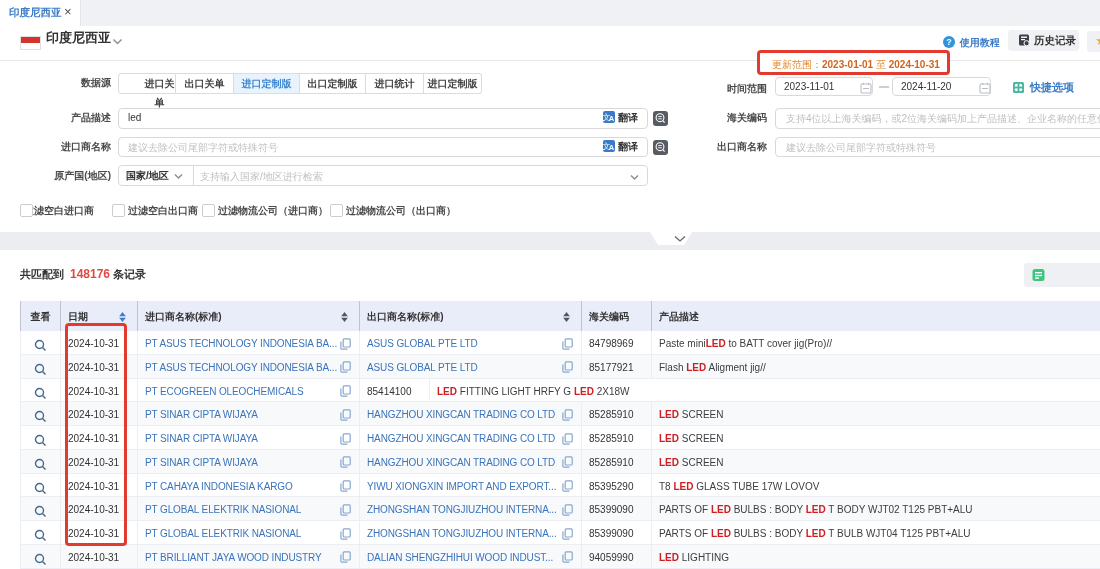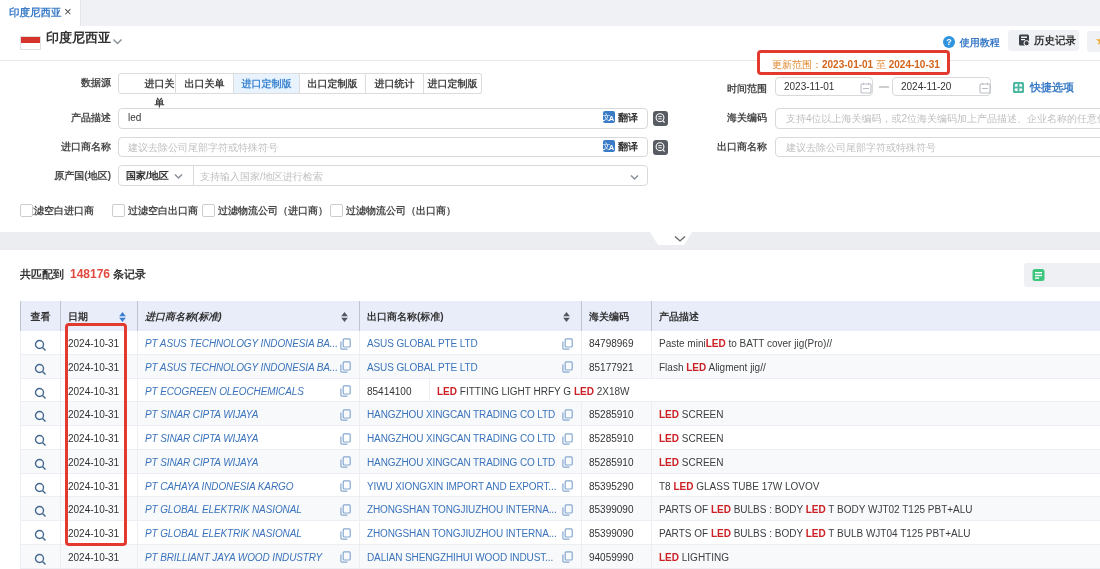--- a/index.html
+++ b/index.html
@@ -63,21 +63,21 @@
 
 
 #tbl { left:20px; top:51px; width:1140px; }
 .hrow { display:flex; height:30px; background:#e9edf9; font-weight:bold; color:#333; font-size:10px; }
 .hrow > div { border-right:1px solid #bfc3d0; padding:9px 0 0 7px; position:relative; }
 .trow { display:flex; height:23.75px; border-bottom:1px solid #eceef3; font-size:10px; }
 .trow.alt { background:#f8f9fb; }
 .trow > div { border-right:1px solid #eceef3; padding:7px 0 0 7px; white-space:nowrap; overflow:hidden; position:relative; }
 .c0 { width:41px; flex:none; text-align:center; padding-left:0 !important; }
 .c1 { width:77px; flex:none; }
-.c2 { width:222px; flex:none;font-style:italic; }
+.c2 { width:222px; flex:none; }
 .c3 { width:222px; flex:none; }
 .c4 { width:70px; flex:none; }
 .c5 { flex:1; border-right:none !important; }
 .trow .c0 { border-left:1px solid #eceef3; }
 .hrow .c0 { border-left:1px solid #bfc3d0; }
 .lnk { color:#3b74bb; letter-spacing:-0.12px; }
 .cpy { position:absolute; right:8px; top:6.5px; }
 .sorter { position:absolute; top:10.5px; }
 .red { color:#cd2025; font-weight:bold; }
 .pd { color:#3c4043; }

